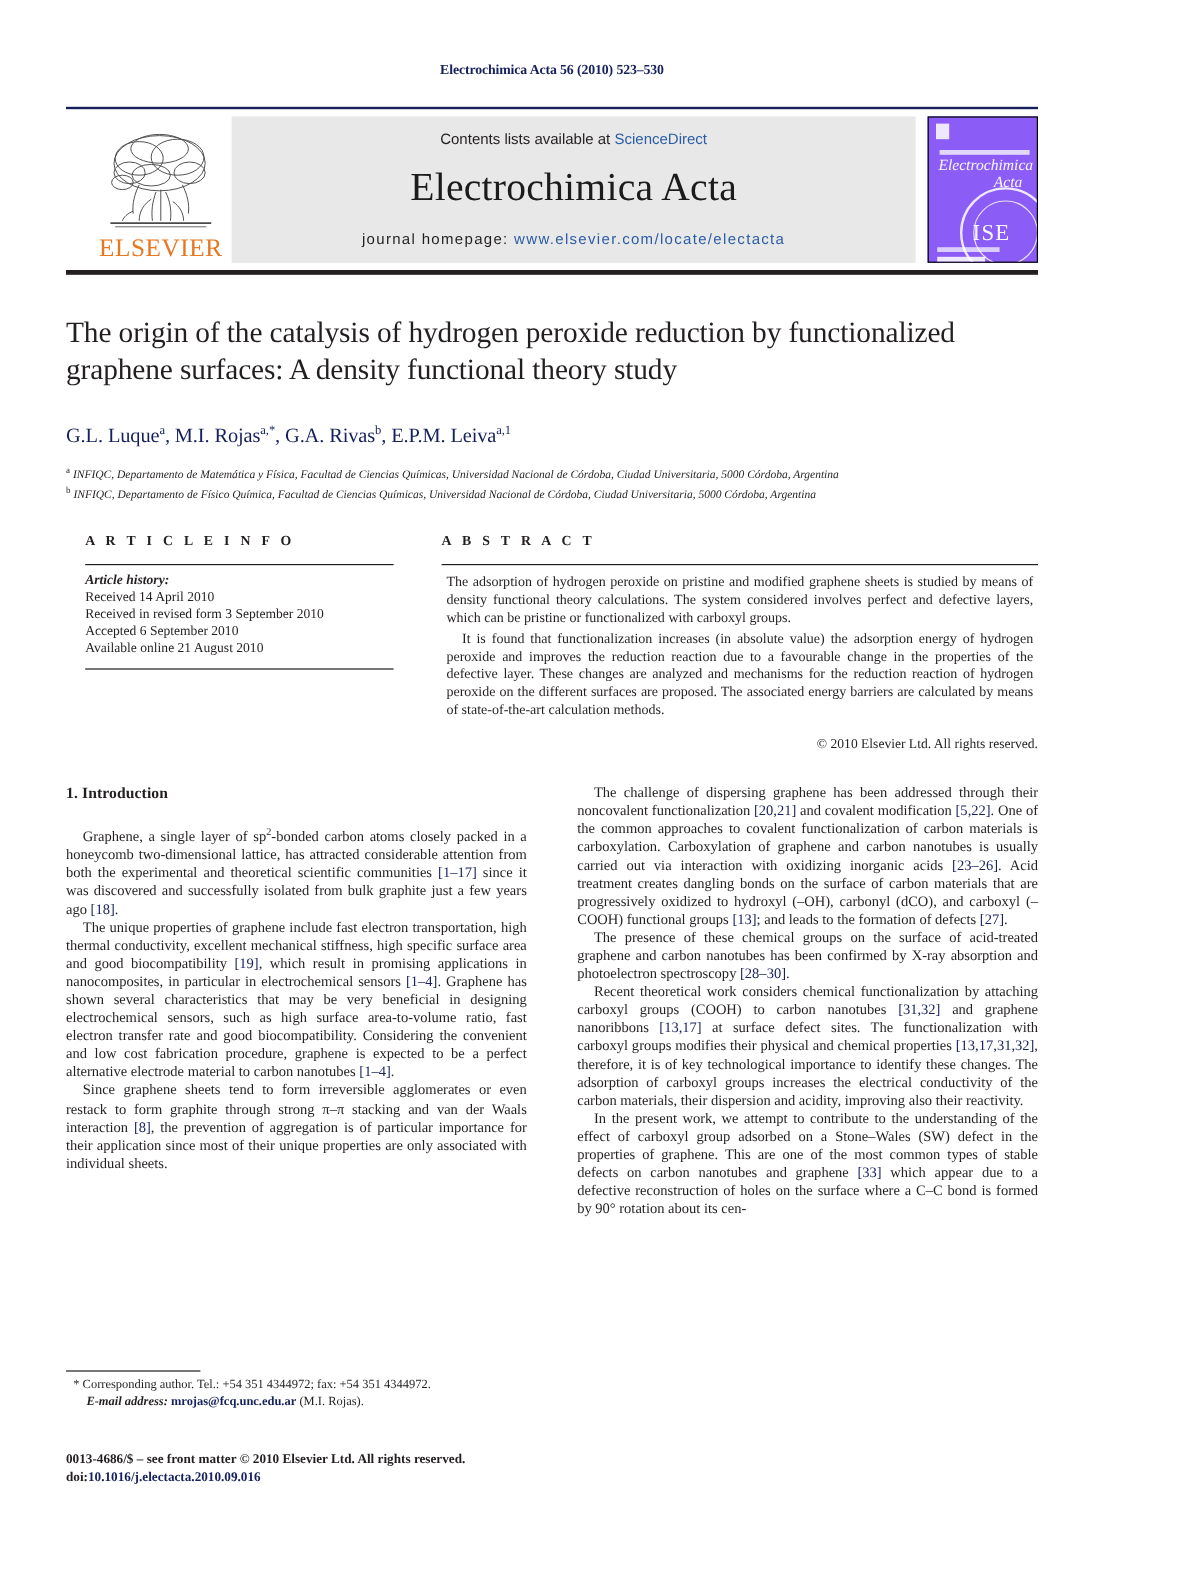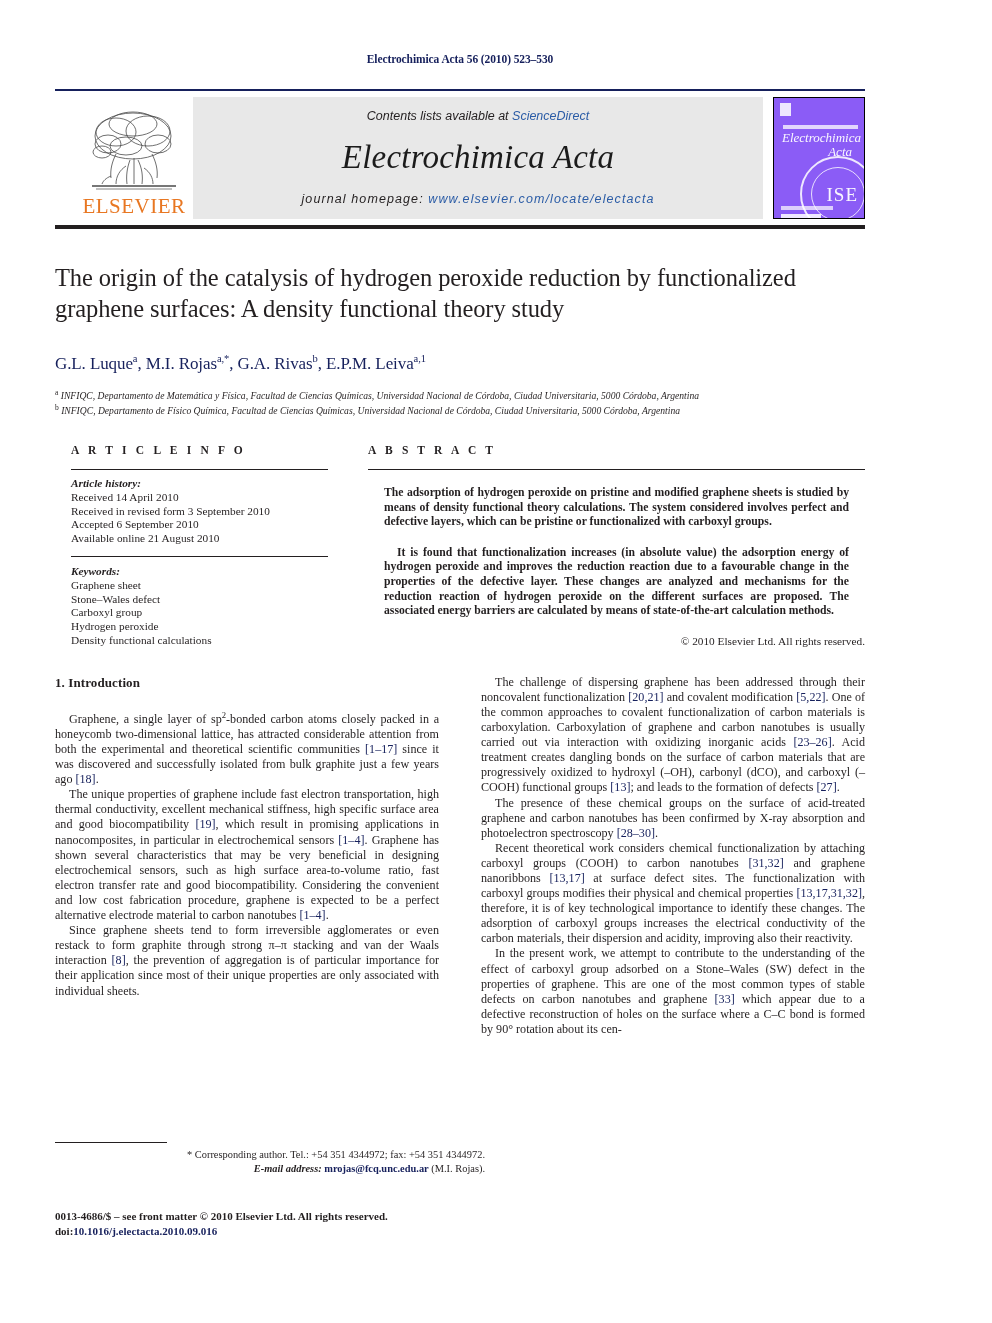--- a/index.html
+++ b/index.html
@@ -68,21 +68,20 @@
     font-weight: normal;
   }
   .masthead-center {
     flex: 1 1 auto;
     background: #e8e8e8;
     display: flex;
     flex-direction: column;
     align-items: center;
     justify-content: space-between;
     padding: 12px 0 13px 0;
-    font-style: italic;
   }
   .contents-line {
     font-family: "Liberation Sans", sans-serif;
     font-size: 12.5px;
     color: #231f20;
   }
   .contents-line .sd {
     color: #2b5ca6;
   }
   .journal-name {
@@ -145,21 +144,21 @@
     width: 72px; height: 72px; border-radius: 50%;
     border: 2px solid rgba(255,255,255,.85);
   }
   .cover-ise:after {
     content:"";
     position:absolute; left:9px; top:9px; right:9px; bottom:9px;
     border-radius:50%;
     border: 1.5px solid rgba(255,255,255,.8);
   }
   .cover-ise-text {
-    position:absolute; right: 6px; bottom: 12px;
+    position:absolute; right: 22px; bottom: 12px;
     font-family:"Liberation Serif", serif;
     font-size: 19px; color:#ffffff; letter-spacing: 1px;
     opacity:.95;
   }
   .masthead-rule {
     border-bottom: 4px solid #231f20;
     margin-top: 6px;
   }
 
   
@@ -218,21 +217,21 @@
   }
   .info-body .lbl { font-style: italic; font-weight: bold; }
   .kw-block { margin-top: 20px; }
   .abs-body {
     font-family: "Liberation Serif", serif;
     font-size: 11.7px;
     line-height: 14.6px;
     color: #231f20;
     text-align: justify;
   }
-  .abs-body p { margin: 16px; font-weight: bold; }
+  .abs-body p { margin: 4px; }
   .abs-body p.indent { text-indent: 13px; }
   .copyright {
     margin-top: 15px;
     text-align: right;
     font-family: "Liberation Serif", serif;
     font-size: 11.3px;
     color: #231f20;
   }
   .hr-info-bottom {
     border-top: 1px solid #231f20;
@@ -280,21 +279,20 @@
     margin-bottom: 5px;
   }
   .fn {
     font-family: "Liberation Serif", serif;
     font-size: 10.4px;
     line-height: 13.2px;
     color: #231f20;
     padding-left: 10px;
     text-indent: -10px;
     margin: 0 0 1px 6px;
-    text-align: right;
   }
   .fn .em { font-style: italic; font-weight: bold; }
   .fn a, .fn .mail { color: #16205c; font-weight: bold; text-decoration: none; }
 
   
   .imprint {
     position: absolute;
     left: 55px;
     top: 1209px;
     font-family: "Liberation Serif", serif;
@@ -391,28 +389,20 @@
       <div class="sec-head">A R T I C L E   I N F O</div>
       <div class="hr-thin"></div>
       <div class="info-body">
         <div class="lbl">Article history:</div>
         <div>Received 14 April 2010</div>
         <div>Received in revised form 3 September 2010</div>
         <div>Accepted 6 September 2010</div>
         <div>Available online 21 August 2010</div>
       </div>
       <div class="hr-info-bottom"></div>
-      <div class="info-body kw-block" style="margin-top:8px">
-        <div class="lbl">Keywords:</div>
-        <div>Graphene sheet</div>
-        <div>Stone–Wales defect</div>
-        <div>Carboxyl group</div>
-        <div>Hydrogen peroxide</div>
-        <div>Density functional calculations</div>
-      </div>
     </div>
 
     <div class="col-abs">
       <div class="sec-head">A B S T R A C T</div>
       <div class="hr-thin"></div>
       <div class="abs-body">
         <p>The adsorption of hydrogen peroxide on pristine and modified graphene sheets is studied by means of density functional theory calculations. The system considered involves perfect and defective layers, which can be pristine or functionalized with carboxyl groups.</p>
         <p class="indent">It is found that functionalization increases (in absolute value) the adsorption energy of hydrogen peroxide and improves the reduction reaction due to a favourable change in the properties of the defective layer. These changes are analyzed and mechanisms for the reduction reaction of hydrogen peroxide on the different surfaces are proposed. The associated energy barriers are calculated by means of state-of-the-art calculation methods.</p>
       </div>
       <div class="copyright">© 2010 Elsevier Ltd. All rights reserved.</div>

